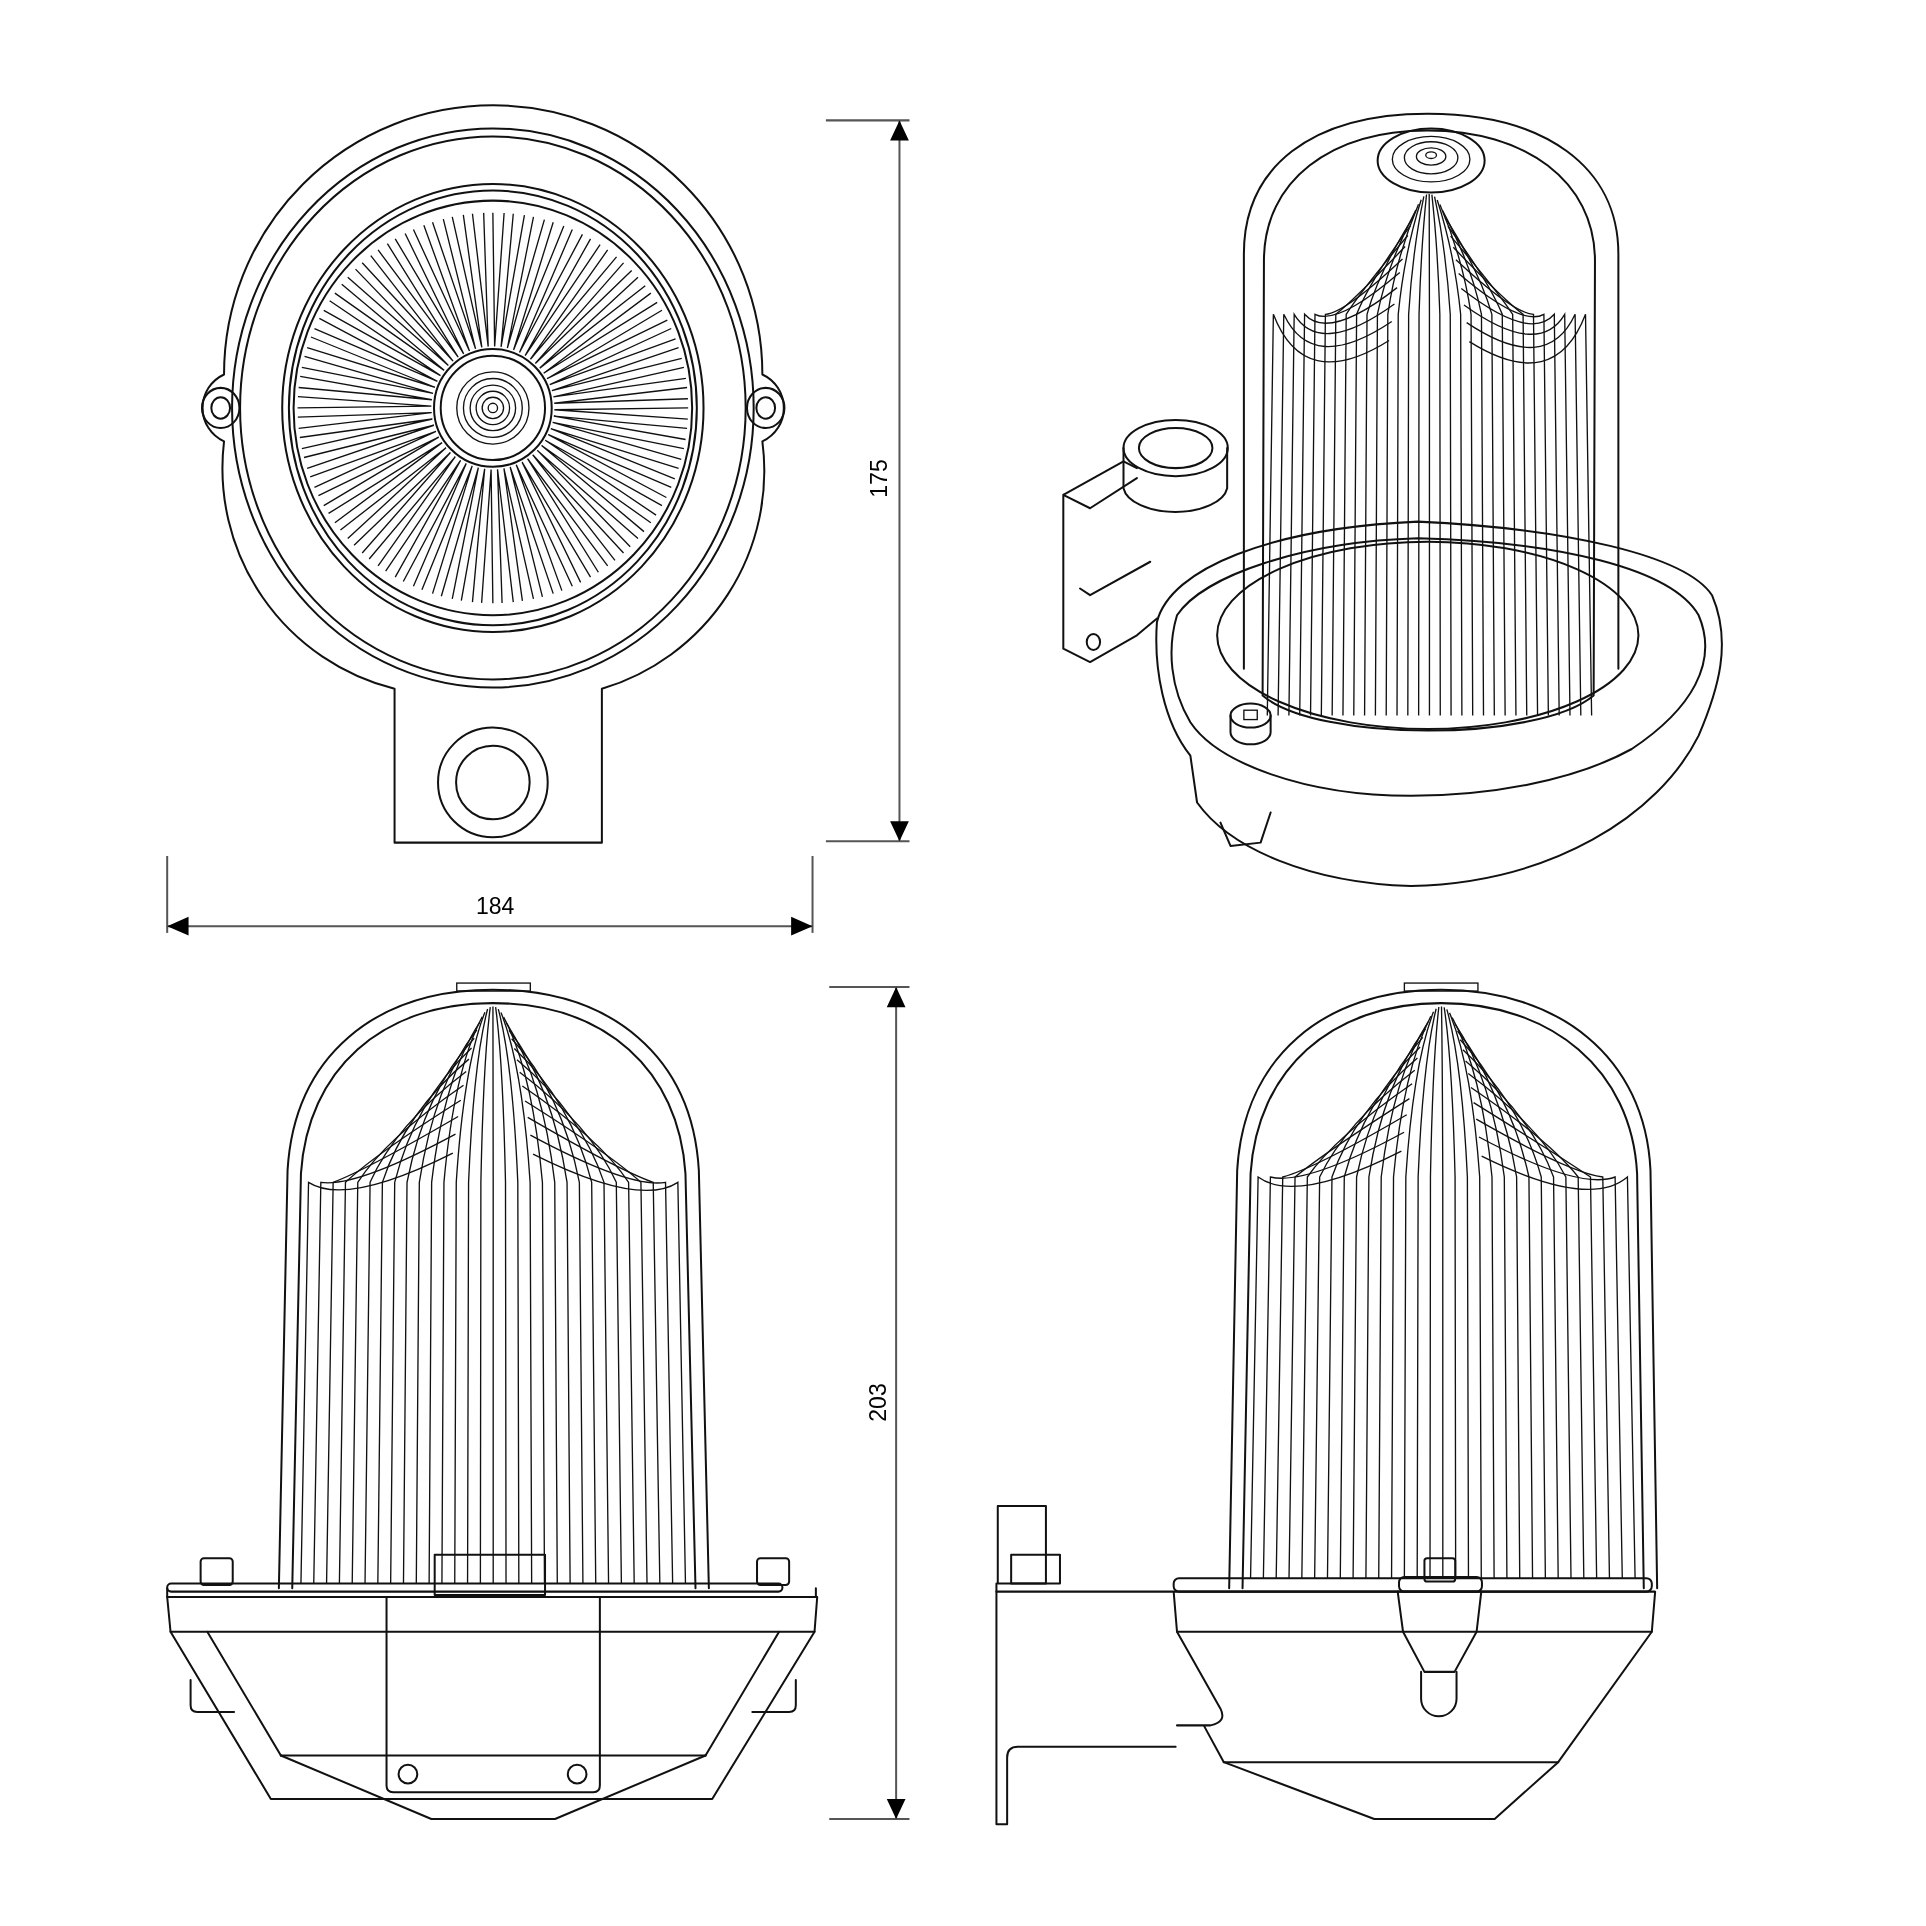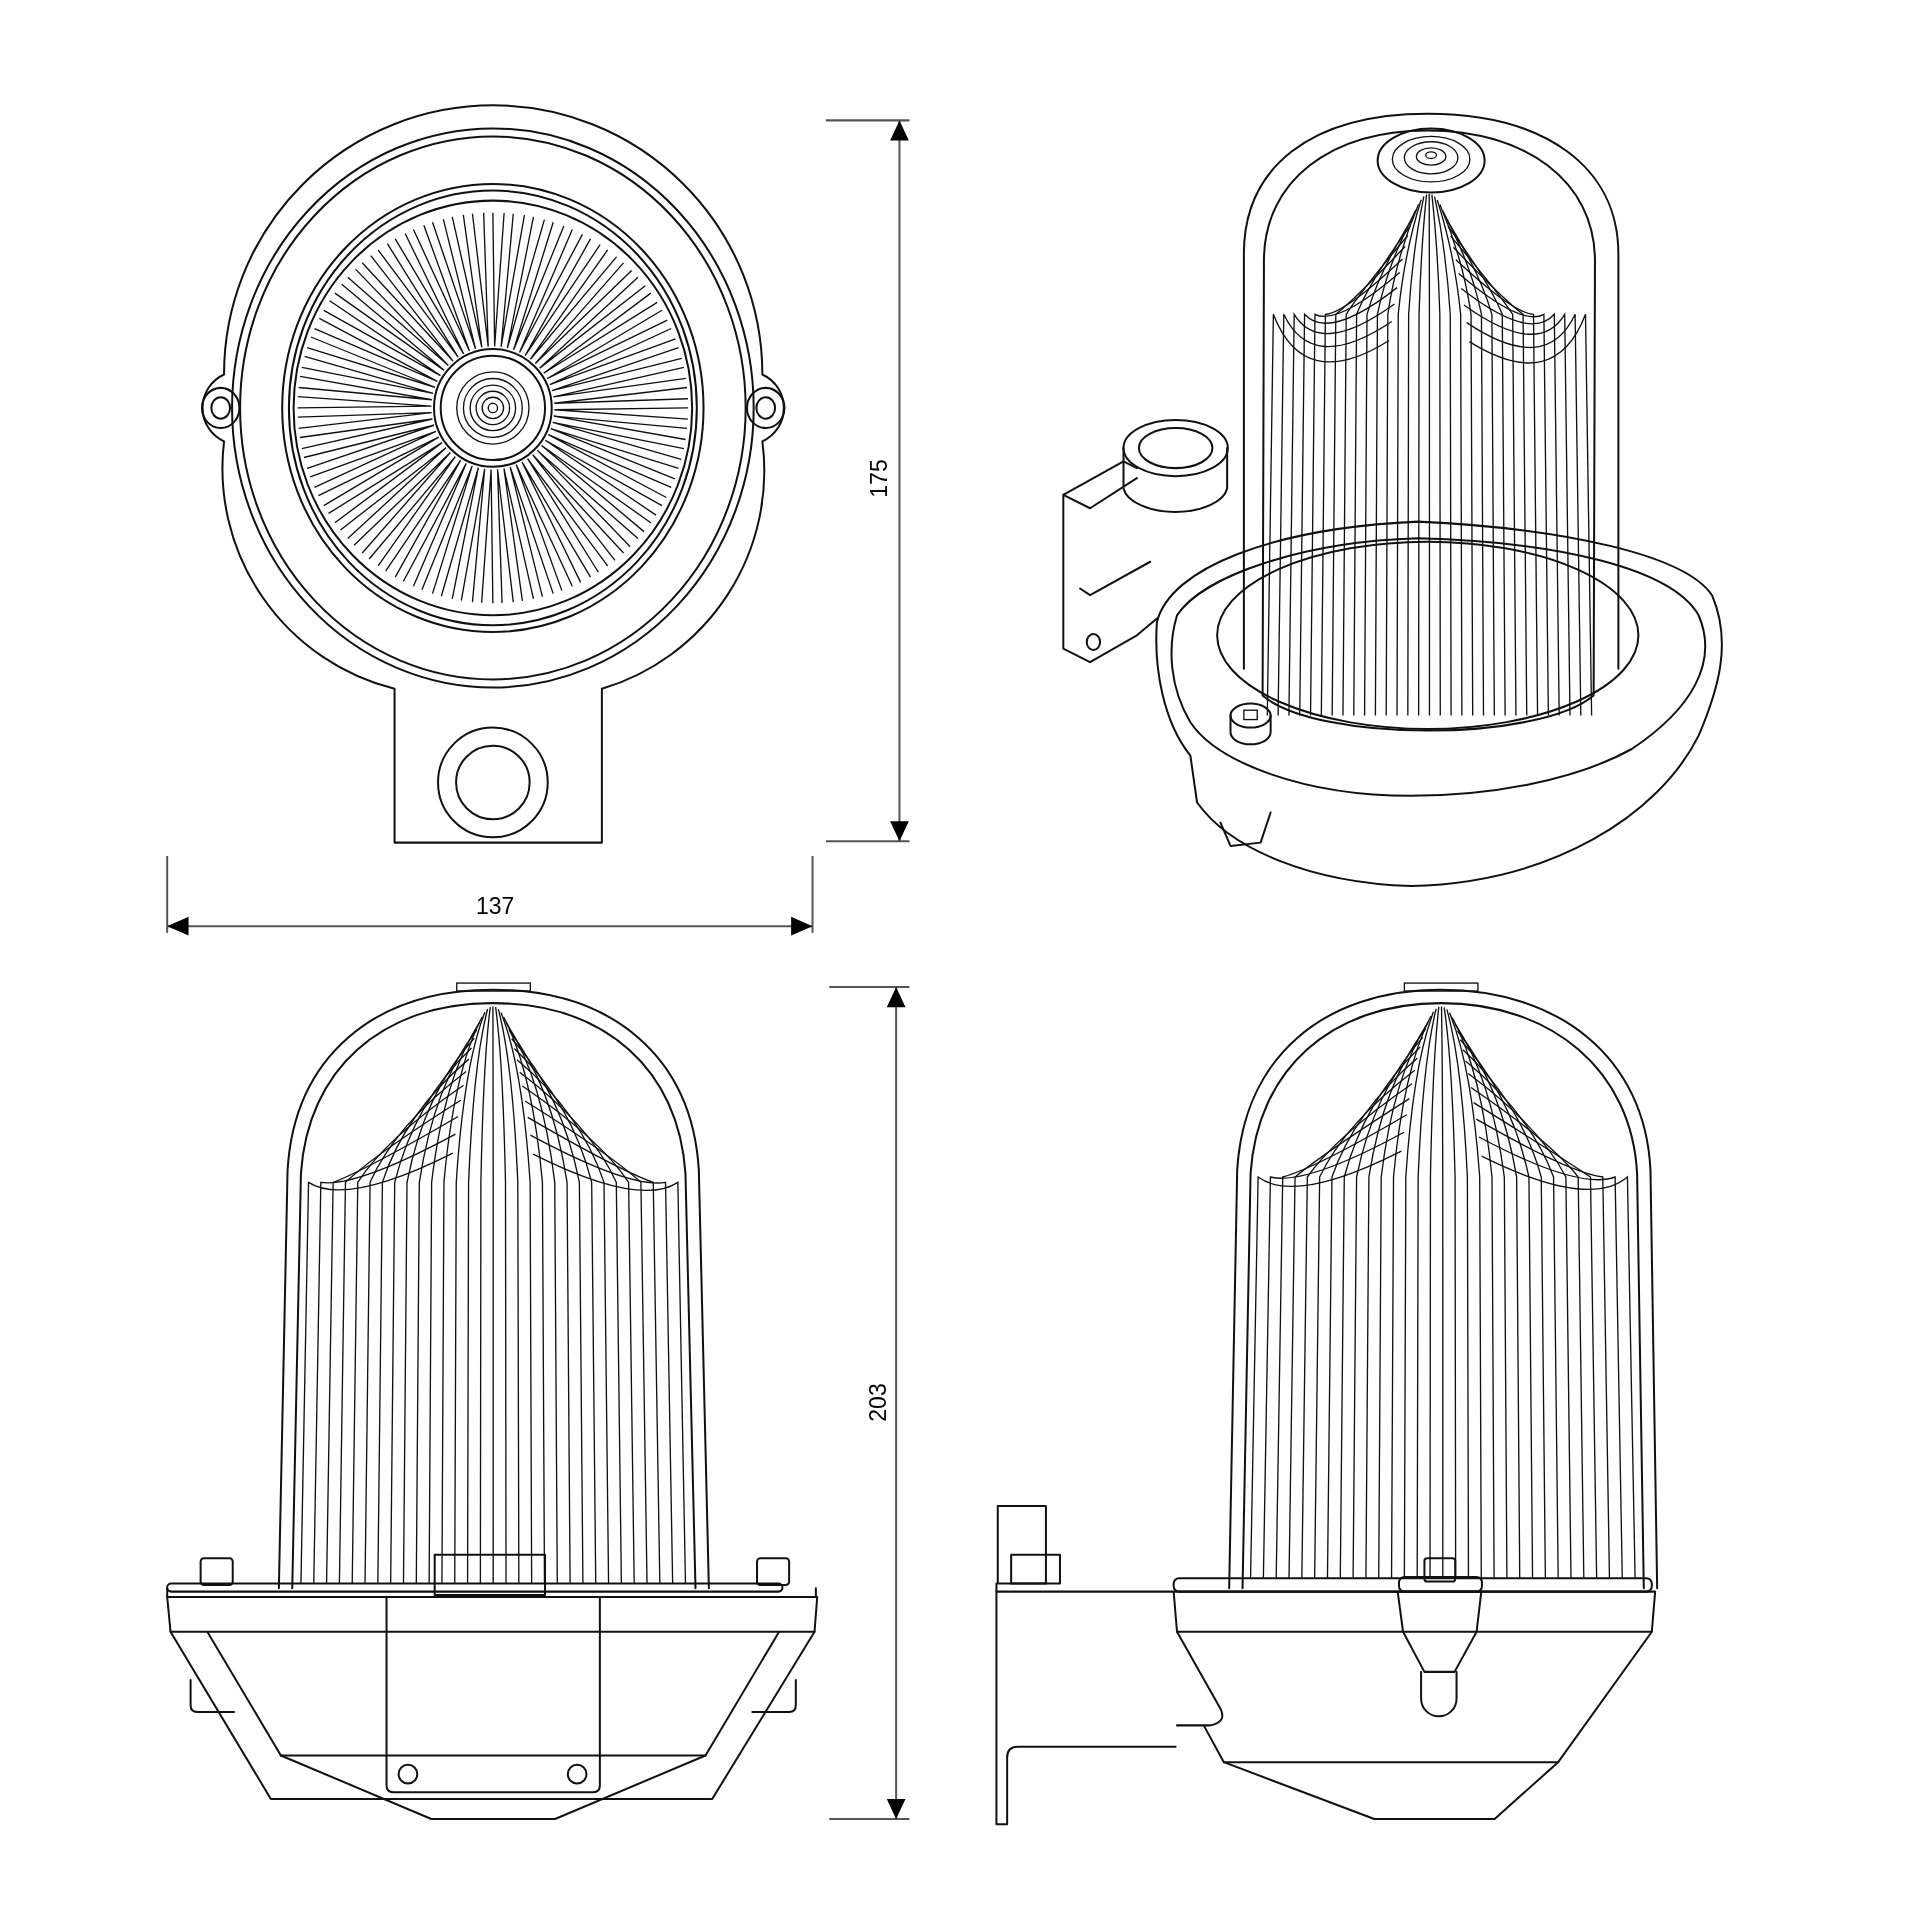--- a/index.html
+++ b/index.html
@@ -300,15 +300,15 @@
   <g>
     <line class="dim" x1="1240" y1="1476" x2="1360" y2="1476"></line>
     <line class="dim" x1="1240" y1="2720" x2="1360" y2="2720"></line>
     <line class="dim" x1="1340" y1="1476" x2="1340" y2="2720"></line>
     <polygon class="arrow" points="1340,1476 1326,1506 1354,1506"></polygon>
     <polygon class="arrow" points="1340,2720 1326,2690 1354,2690"></polygon>
   </g>
 </svg>
 
 <div class="dim-label rot" style="left:860px; top:467px;">175</div>
-<div class="dim-label" style="left:476px; top:895px;">137</div>
+<div class="dim-label" style="left:476px; top:895px;">184</div>
 <div class="dim-label rot" style="left:859px; top:1391px;">203</div>
 
 
 </body></html>

